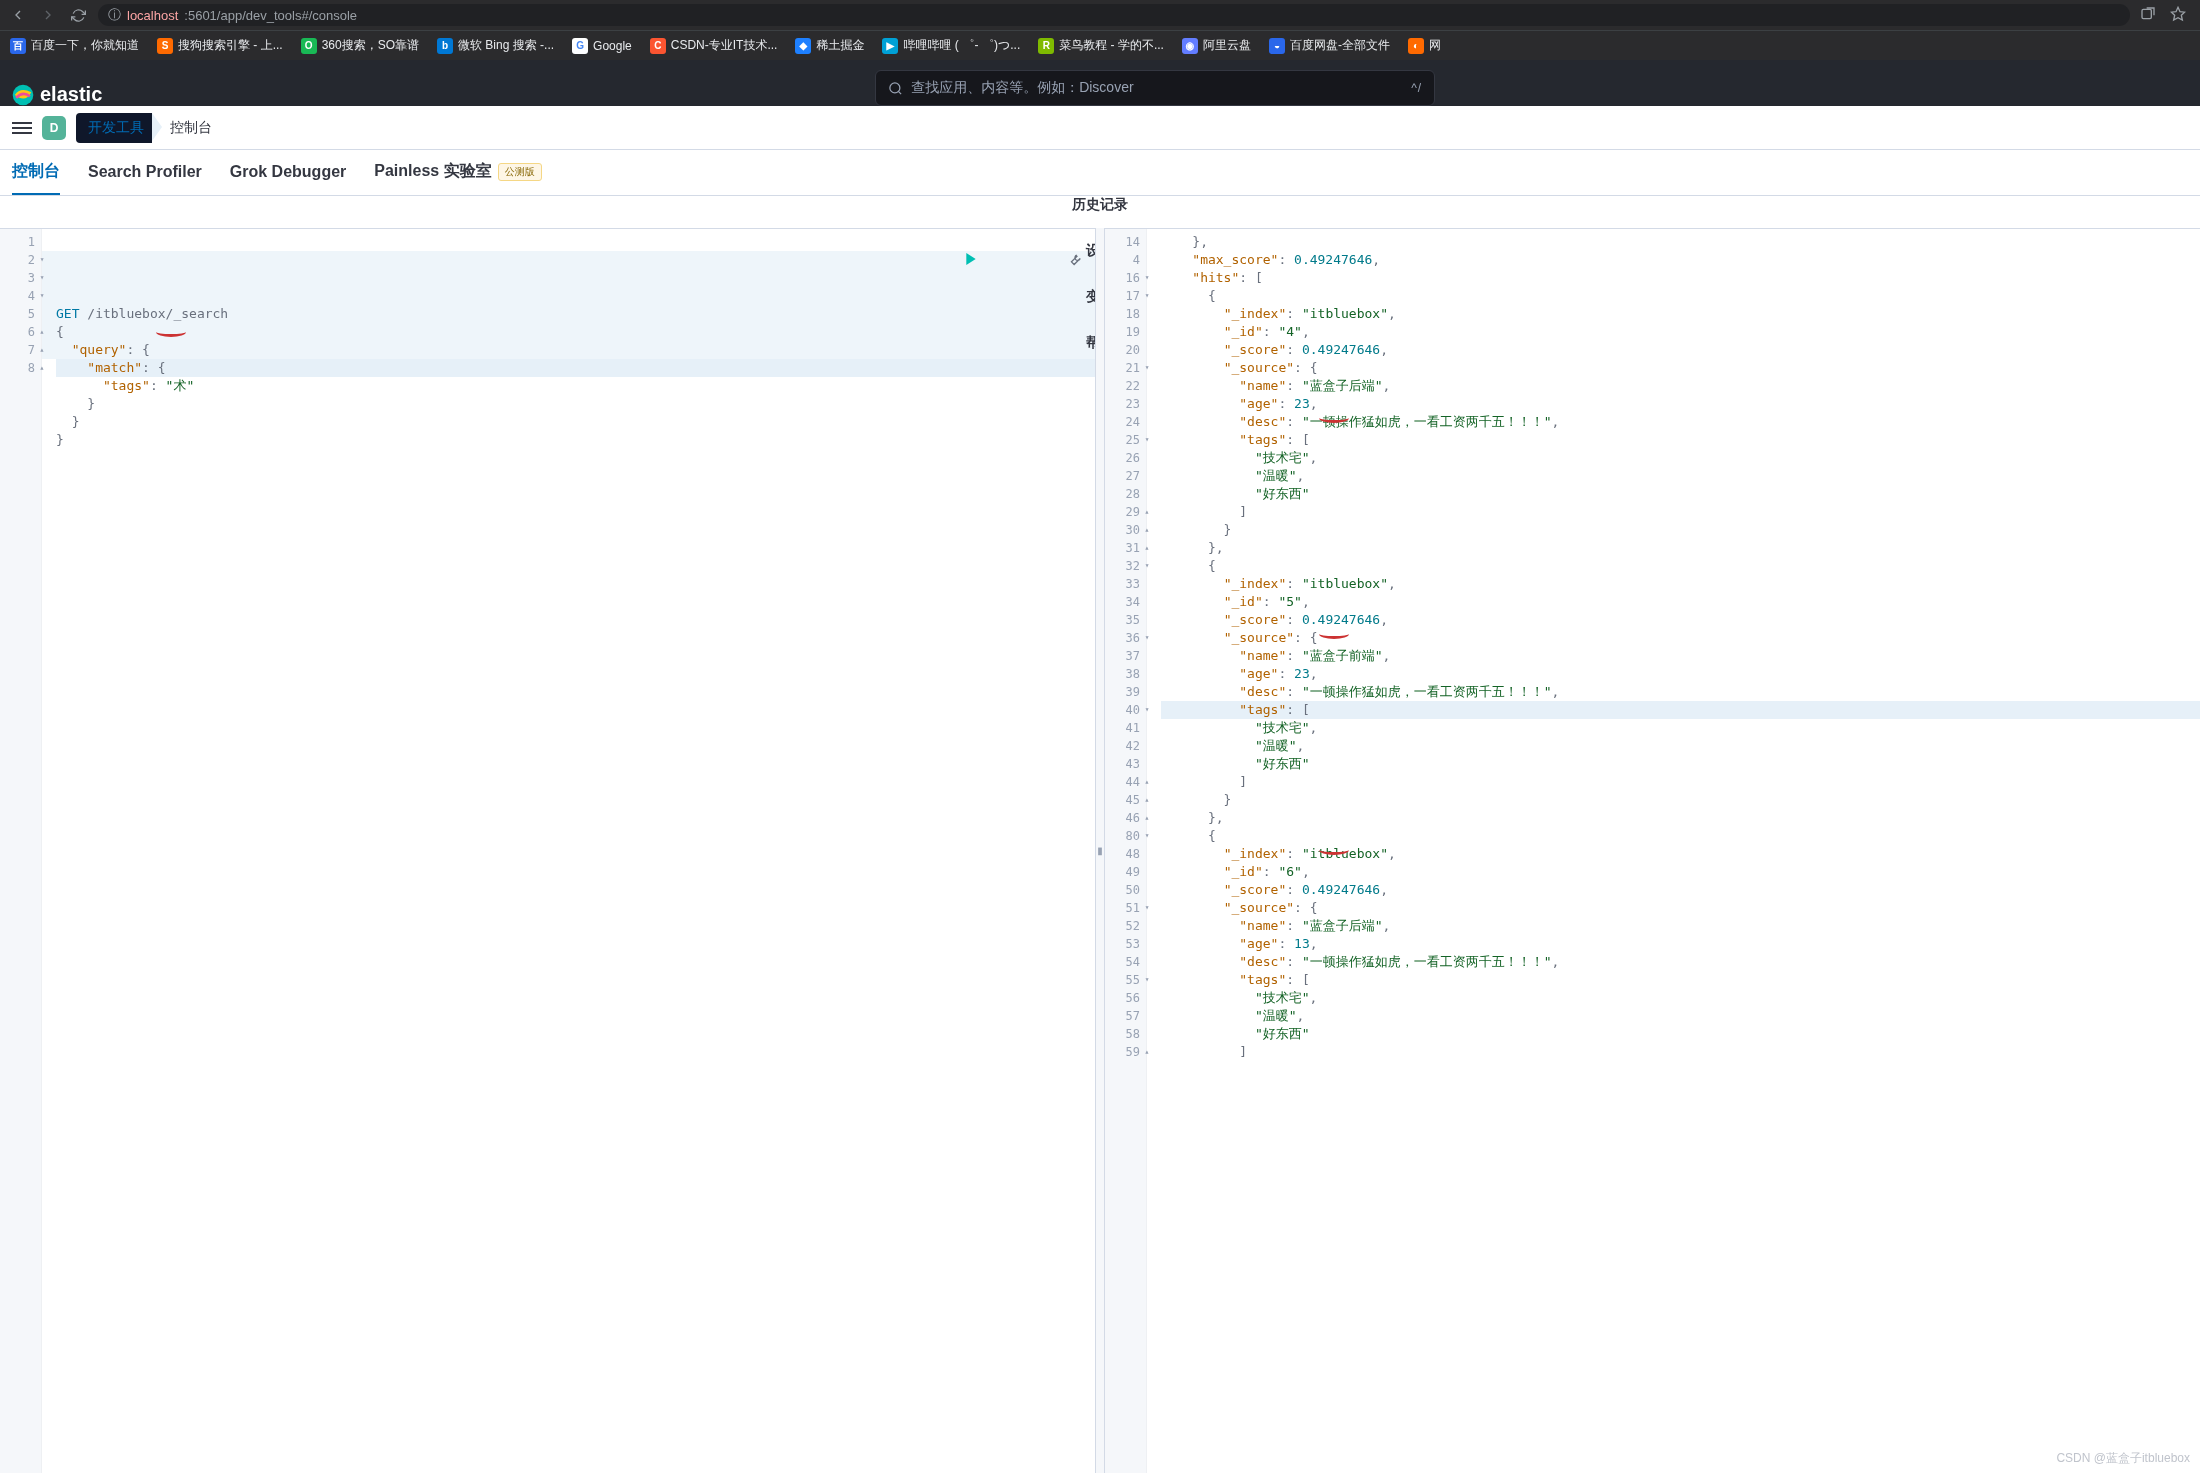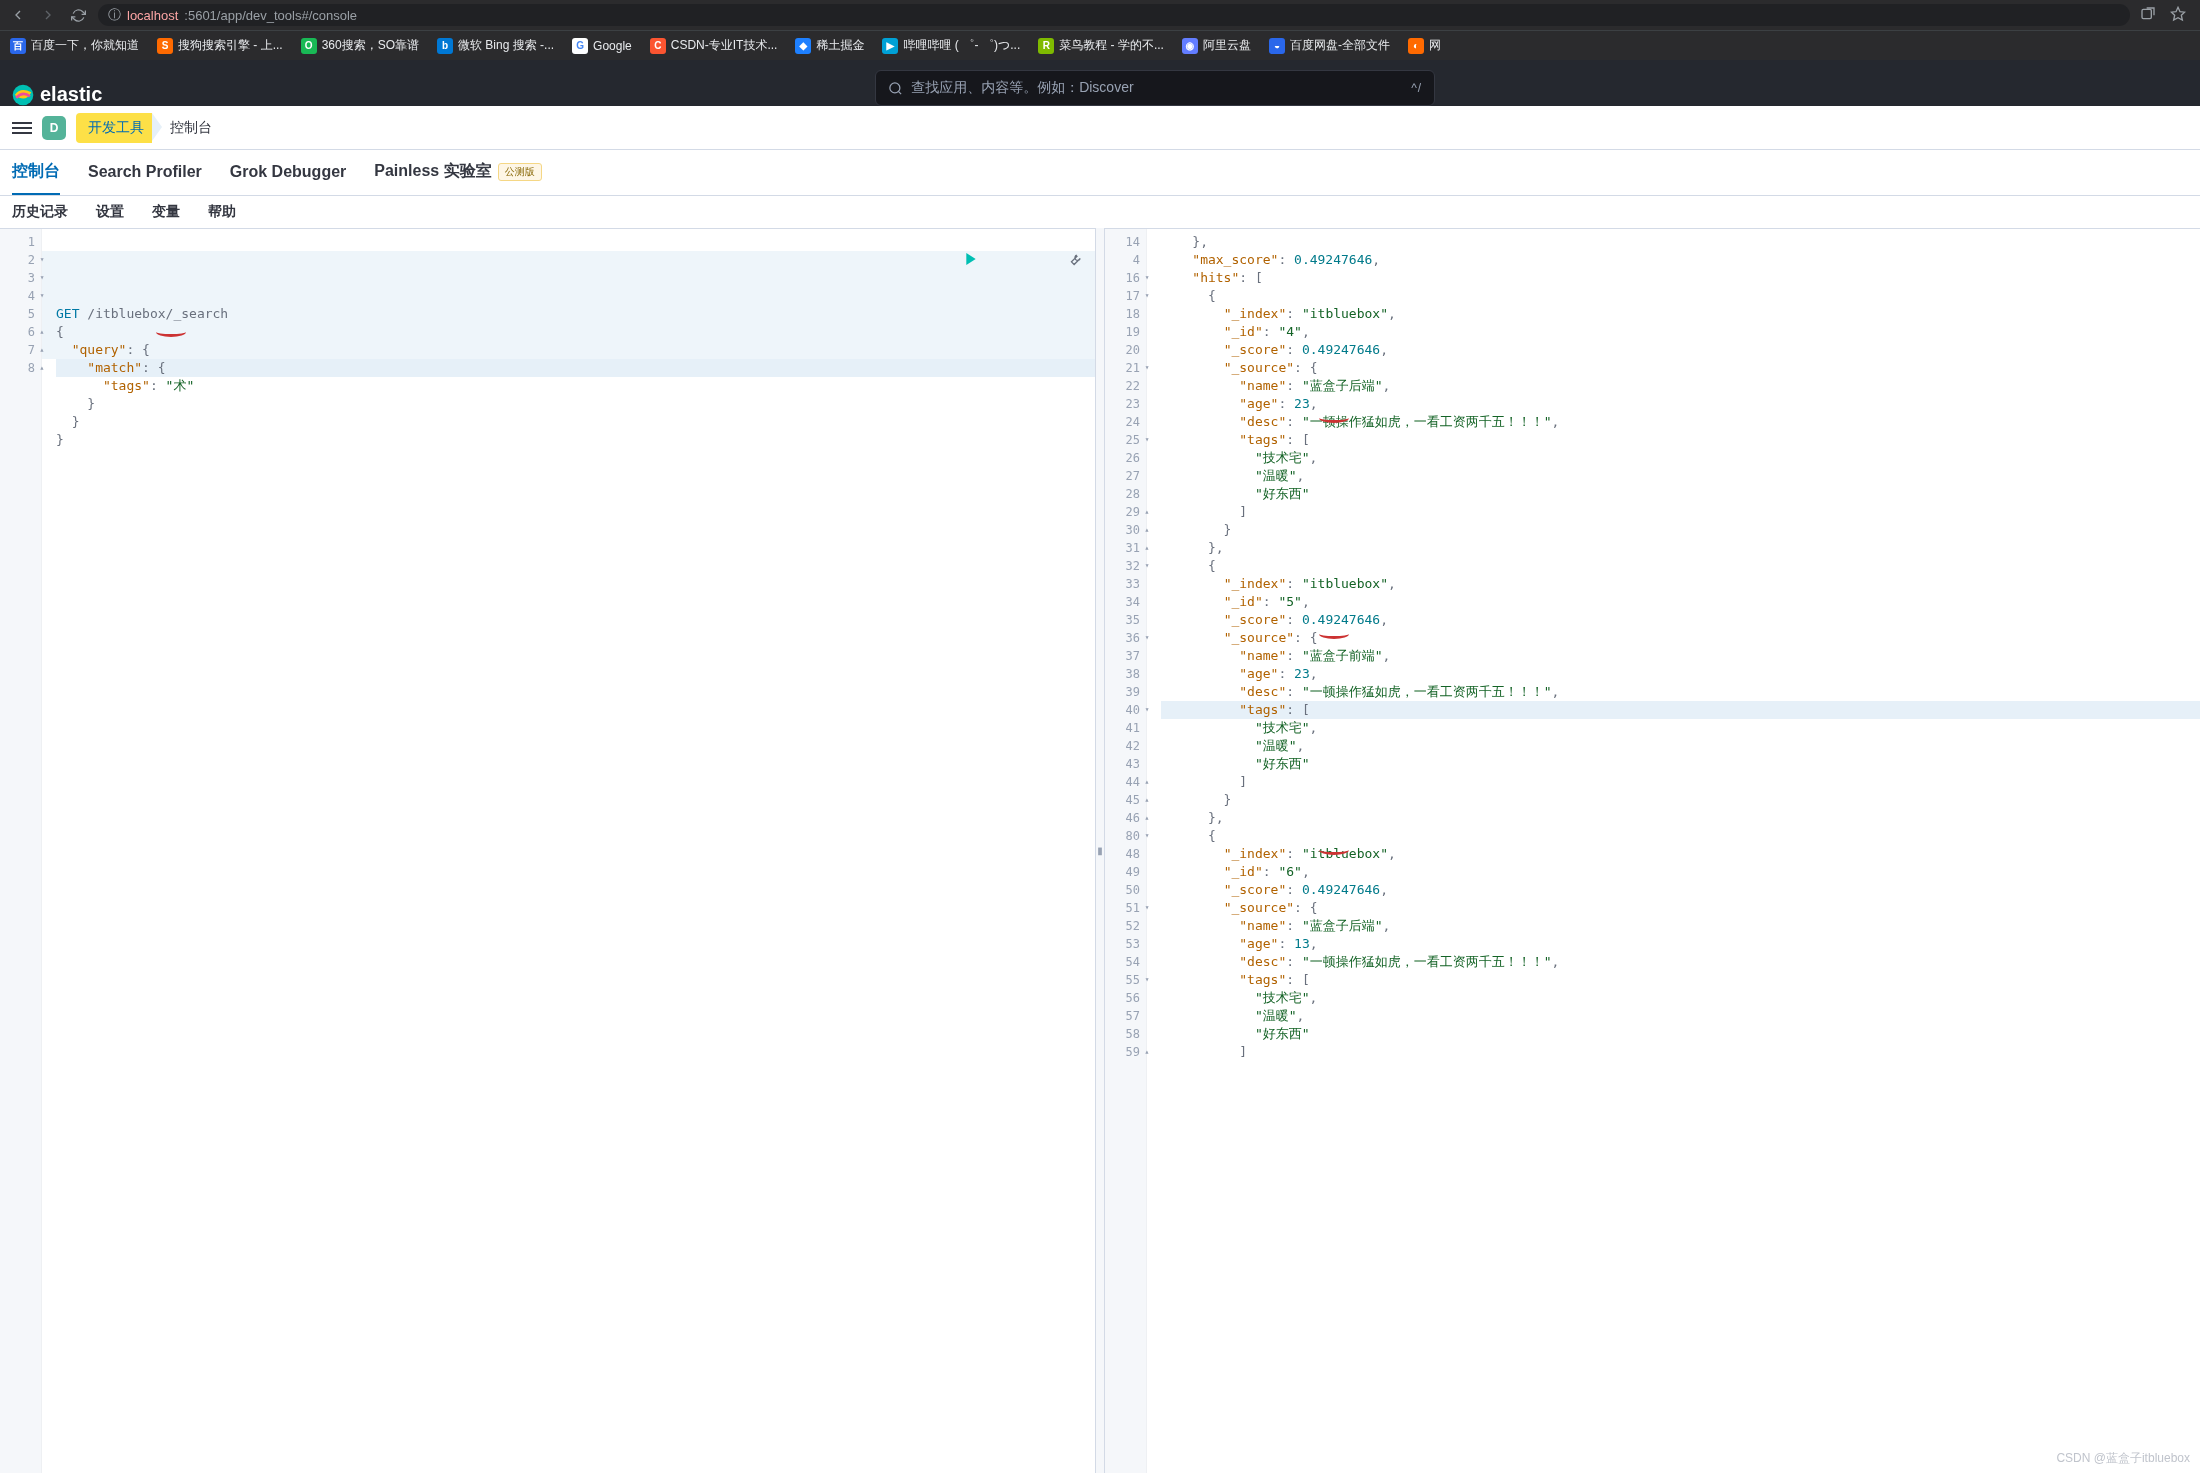--- a/index.html
+++ b/index.html
@@ -26,32 +26,32 @@
     .search-box { width: 560px; height: 36px; background: #16171c; border: 1px solid #343741; border-radius: 6px; display: flex; align-items: center; padding: 0 12px; color: #98a2b3; font-size: 14px; gap: 8px; margin: 0 auto; }
     .kbd-hint { margin-left: auto; font-size: 12px; color: #98a2b3; letter-spacing: 1px; }
     
     
     .breadcrumb-bar { height: 44px; background: #fff; display: flex; align-items: center; padding: 0 12px; gap: 10px; border-bottom: 1px solid #d3dae6; }
     .menu-icon { width: 20px; height: 20px; display: flex; flex-direction: column; justify-content: center; gap: 3px; cursor: pointer; }
     .menu-icon span { height: 2px; background: #343741; }
     .avatar { width: 24px; height: 24px; border-radius: 5px; background: #54b399; color: #fff; display: flex; align-items: center; justify-content: center; font-size: 12px; font-weight: bold; }
     .crumb { display: flex; align-items: center; }
     .crumb-item { padding: 6px 12px; font-size: 14px; }
-    .crumb-first { background: #fde047; color: #006bb4; position: relative; padding-right: 8px; border-radius: 4px 0 0 4px; }
+    .crumb-first { background: #0f172a; color: #006bb4; position: relative; padding-right: 8px; border-radius: 4px 0 0 4px; }
     .crumb-first::after { content: ""; position: absolute; right: -10px; top: 0; border-left: 10px solid #e6f0f8; border-top: 14px solid transparent; border-bottom: 14px solid transparent; }
     .crumb-second { padding-left: 18px; color: #343741; }
     
     
     .tabs-bar { height: 46px; display: flex; align-items: stretch; padding: 0 12px; gap: 28px; border-bottom: 1px solid #d3dae6; }
     .tab { display: flex; align-items: center; font-size: 16px; font-weight: 600; color: #343741; border-bottom: 2px solid transparent; cursor: pointer; }
     .tab.active { color: #006bb4; border-bottom-color: #006bb4; }
     .badge { font-size: 10px; font-weight: 500; padding: 1px 6px; border-radius: 3px; background: #fef6e6; color: #8a6a0a; border: 1px solid #f5d785; margin-left: 6px; }
     
     
-    .subtabs { height: 32px; display: flex; align-items: center; padding: 0 12px; gap: 28px; background: #fff; }
+    .subtabs { height: 32px; display: flex; align-items: center; padding: 0 12px; gap: 28px; background: #fff; flex-direction: column; }
     .subtab { font-size: 14px; font-weight: 600; color: #343741; cursor: pointer; }
     
     
     .editor-area { display: flex; height: calc(100vh - 228px); position: relative; }
     .pane { flex: 1; display: flex; border-top: 1px solid #d3dae6; overflow: hidden; min-width: 0; }
     .gutter { width: 42px; background: #f5f7fa; border-right: 1px solid #eef0f3; font-family: Menlo, Consolas, monospace; font-size: 12px; color: #98a2b3; text-align: right; padding: 4px 6px 0 0; line-height: 18px; user-select: none; }
     .gutter .ln { display: block; height: 18px; position: relative; }
     .fold::after { content: "▸"; position: absolute; right: -10px; font-size: 8px; color: #98a2b3; transform: rotate(90deg); }
     .foldup::after { content: "▸"; position: absolute; right: -10px; font-size: 8px; color: #98a2b3; transform: rotate(-90deg); }
     .code { flex: 1; font-family: Menlo, Consolas, monospace; font-size: 13px; line-height: 18px; padding: 4px 0 0 14px; white-space: pre; color: #343741; overflow: hidden; position: relative; }

